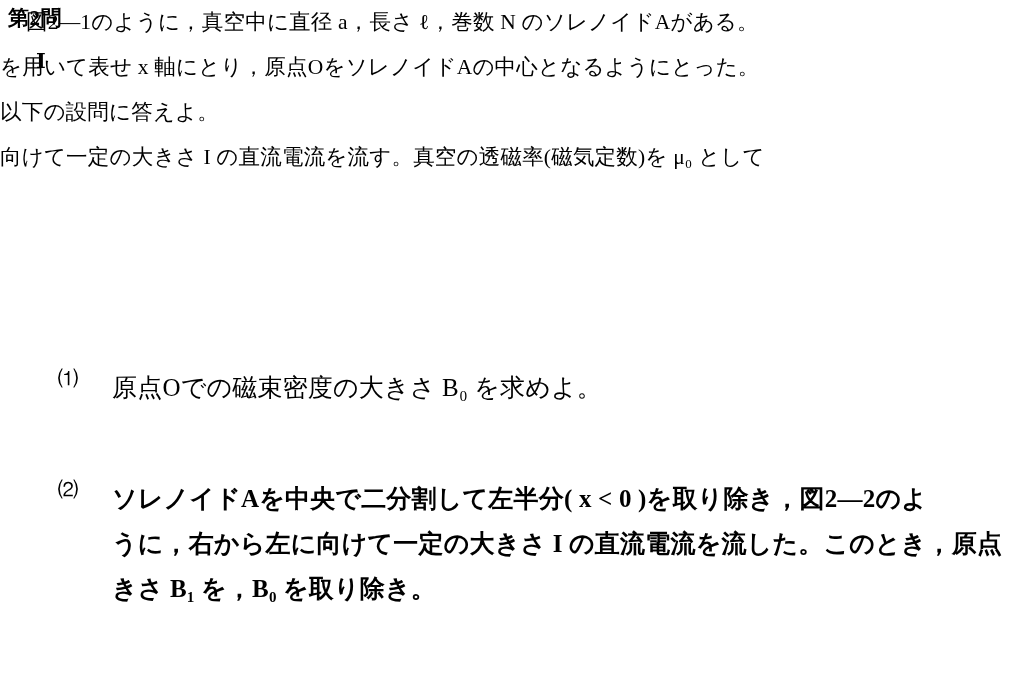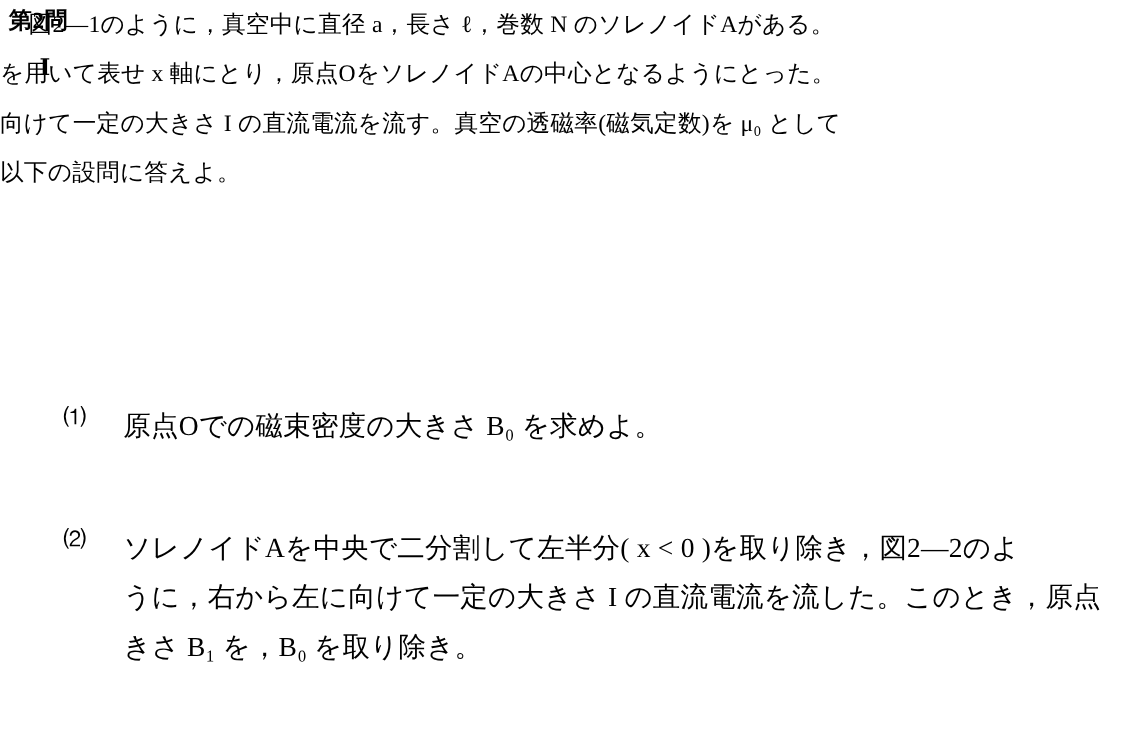--- a/index.html
+++ b/index.html
@@ -60,37 +60,37 @@
     white-space: nowrap;
   }
   .item-num {
     position: absolute;
     font-size: 20px;
   }
   .item1 { left: 112px; top: 365px; }
   .item1-num { left: 58px; top: 365px; }
   .item2 { left: 112px; top: 476px; }
   .item2-num { left: 58px; top: 476px; }
-  .item2 .line { display: block; }
+  .item2 .line { display: block; font-weight: bold; }
   .item2 .line.first { text-indent: 0; }
 </style>
 </head>
 <body>
 
 <div class="page">
 
   <div class="section-title">第2問</div>
 
   <div class="roman-label" style="top:48px;">Ⅰ</div>
 
   <div class="para para-I">
     <span class="line">図2―1のように，真空中に直径 a，長さ ℓ，巻数 N のソレノイドAがある。</span>
     <span class="line">を用いて表せ x 軸にとり，原点OをソレノイドAの中心となるようにとった。</span>
+    <span class="line">以下の設問に答えよ。</span>
     <span class="line">向けて一定の大きさ I の直流電流を流す。真空の透磁率(磁気定数)を μ₀ として</span>
-    <span class="line">以下の設問に答えよ。</span>
   </div>
 
   <div class="item-num item1-num">⑴</div>
   <div class="item item1">
     <span class="line">原点Oでの磁束密度の大きさ B₀ を求めよ。</span>
   </div>
 
   <div class="item-num item2-num">⑵</div>
   <div class="item item2">
     <span class="line first">ソレノイドAを中央で二分割して左半分( x &lt; 0 )を取り除き，図2―2のよ</span>

